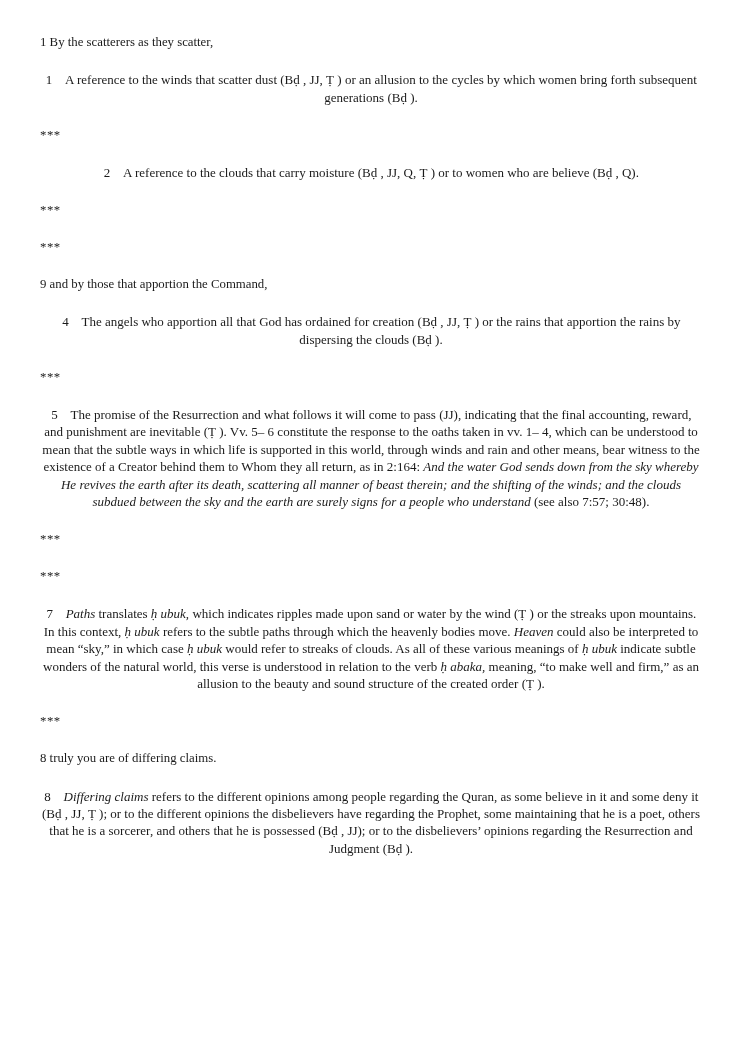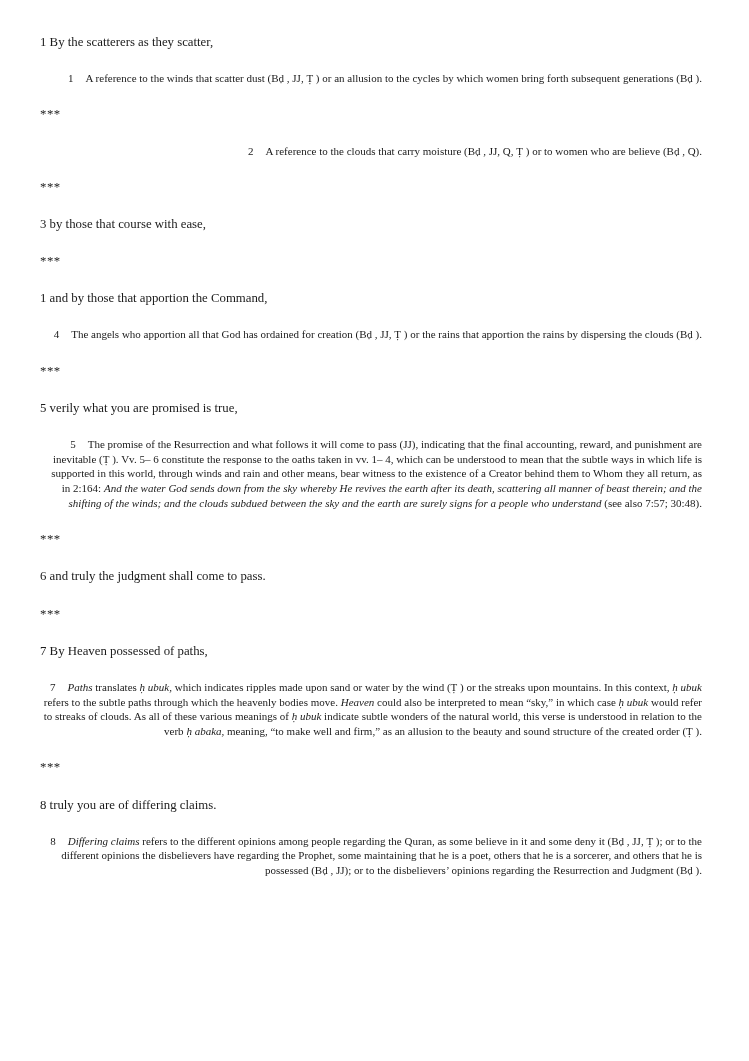--- a/index.html
+++ b/index.html
@@ -27,24 +27,24 @@
   
   .verse {
     font-size: 12.8px;
     line-height: 1.30;
     margin: 0 0 20.5px 0;
     text-align: left;
     color: #1a1a1a;
   }
   
   .commentary {
-    font-size: 11px;
+    font-size: 13px;
     line-height: 1.345;
     margin: 0 0 20.5px 0;
-    text-align: right;
+    text-align: center;
     color: #1a1a1a;
   }
   .commentary .cnum {
     display: inline-block;
     min-width: 8px;
     margin-right: 12px;
   }
   .sep {
     font-size: 12.8px;
     line-height: 1.30;
@@ -59,29 +59,25 @@
 </head>
 <body>
 
 <div class="page">
   <div class="content" id="content-root">
       <p class="verse">1 By the scatterers as they scatter,</p>
       <p class="commentary"><span class="cnum">1</span><span>A reference to the winds that scatter dust (Bḍ , JJ, Ṭ ) or an allusion to the cycles by which women bring forth subsequent generations (Bḍ ).</span></p>
       <p class="sep">***</p>
       <p class="commentary"><span class="cnum">2</span><span>A reference to the clouds that carry moisture (Bḍ , JJ, Q, Ṭ ) or to women who are believe (Bḍ , Q).</span></p>
       <p class="sep">***</p>
-      <p class="verse">3 by those that course with ease,</p>
       <p class="sep">***</p>
-      <p class="verse">1 and by those that apportion the Command,</p>
+      <p class="verse">9 and by those that apportion the Command,</p>
       <p class="commentary"><span class="cnum">4</span><span>The angels who apportion all that God has ordained for creation (Bḍ , JJ, Ṭ ) or the rains that apportion the rains by dispersing the clouds (Bḍ ).</span></p>
       <p class="sep">***</p>
-      <p class="verse">5 verily what you are promised is true,</p>
       <p class="commentary"><span class="cnum">5</span><span>The promise of the Resurrection and what follows it will come to pass (JJ), indicating that the final accounting, reward, and punishment are inevitable (Ṭ ). Vv. 5– 6 constitute the response to the oaths taken in vv. 1– 4, which can be understood to mean that the subtle ways in which life is supported in this world, through winds and rain and other means, bear witness to the existence of a Creator behind them to Whom they all return, as in 2:164: </span><span class="it">And the water God sends down from the sky whereby He revives the earth after its death, scattering all manner of beast therein; and the shifting of the winds; and the clouds subdued between the sky and the earth are surely signs for a people who understand</span><span> (see also 7:57; 30:48).</span></p>
       <p class="sep">***</p>
-      <p class="verse">6 and truly the judgment shall come to pass.</p>
       <p class="sep">***</p>
-      <p class="verse">7 By Heaven possessed of paths,</p>
       <p class="commentary"><span class="cnum">7</span><span class="it">Paths</span><span> translates </span><span class="it">ḥ ubuk,</span><span> which indicates ripples made upon sand or water by the wind (Ṭ ) or the streaks upon mountains. In this context, </span><span class="it">ḥ ubuk</span><span> refers to the subtle paths through which the heavenly bodies move. </span><span class="it">Heaven</span><span> could also be interpreted to mean “sky,” in which case </span><span class="it">ḥ ubuk</span><span> would refer to streaks of clouds. As all of these various meanings of </span><span class="it">ḥ ubuk</span><span> indicate subtle wonders of the natural world, this verse is understood in relation to the verb </span><span class="it">ḥ abaka,</span><span> meaning, “to make well and firm,” as an allusion to the beauty and sound structure of the created order (Ṭ ).</span></p>
       <p class="sep">***</p>
       <p class="verse">8 truly you are of differing claims.</p>
       <p class="commentary"><span class="cnum">8</span><span class="it">Differing claims</span><span> refers to the different opinions among people regarding the Quran, as some believe in it and some deny it (Bḍ , JJ, Ṭ ); or to the different opinions the disbelievers have regarding the Prophet, some maintaining that he is a poet, others that he is a sorcerer, and others that he is possessed (Bḍ , JJ); or to the disbelievers’ opinions regarding the Resurrection and Judgment (Bḍ ).</span></p>
     </div>
 </div>
 
 </body></html>

